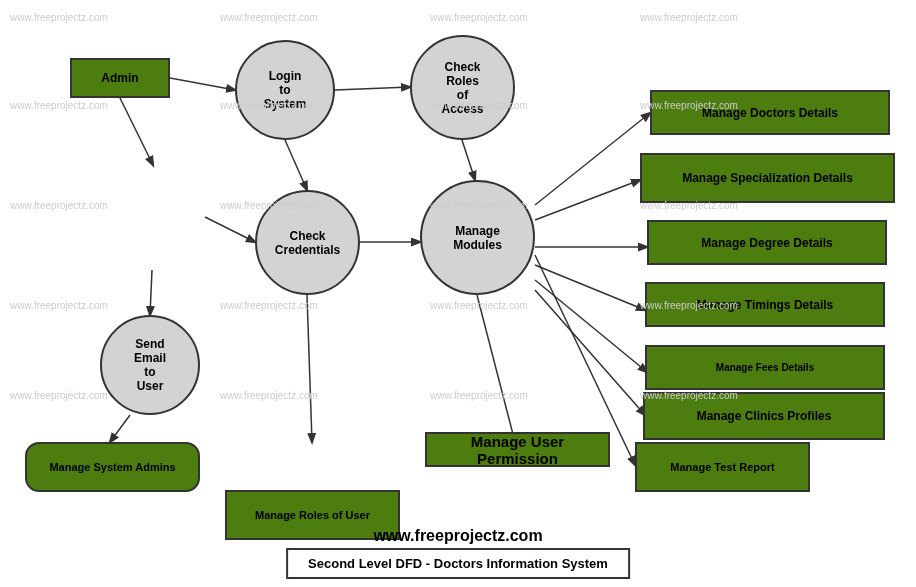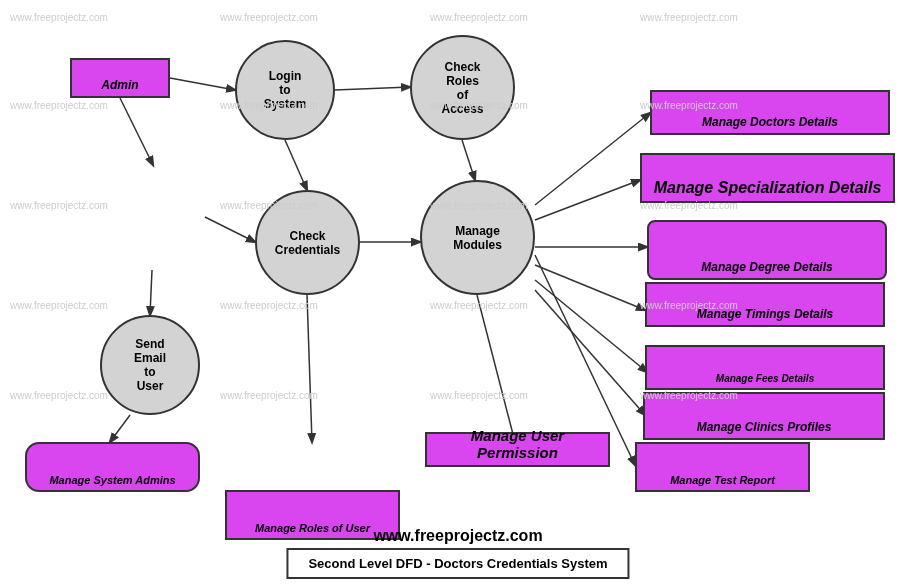--- a/index.html
+++ b/index.html
@@ -24,29 +24,28 @@
       position: absolute;
       top: 10px;
       left: 10px;
       width: 896px;
       height: 530px;
     }
     
     .node-rect {
       position: absolute;
       border: 2px solid #333;
-      background: #d946ef;
+      background: #4d7c0f;
       display: flex;
-      align-items: flex-end;
+      align-items: center;
       justify-content: center;
       text-align: center;
       font-size: 12px;
       font-weight: bold;
       padding: 4px;
-      font-style: italic;
     }
     .node-circle {
       position: absolute;
       border: 2px solid #333;
       background: #d3d3d3;
       border-radius: 50%;
       display: flex;
       align-items: center;
       justify-content: center;
       text-align: center;
@@ -175,25 +174,25 @@
   </div>
 
   <div class="node-rect" style="left:625px;top:432px;width:175px;height:50px;font-size:11px;">
     <span>Manage Test Report</span>
   </div>
 
   <div class="node-rect" style="left:640px;top:80px;width:240px;height:45px;font-size:12px;">
     <span>Manage Doctors Details</span>
   </div>
 
-  <div class="node-rect" style="left:630px;top:143px;width:255px;height:50px;font-size:16px;">
+  <div class="node-rect" style="left:630px;top:143px;width:255px;height:50px;font-size:12px;">
     <span>Manage Specialization Details</span>
   </div>
 
-  <div class="node-rect" style="left:637px;top:210px;width:240px;height:60px;font-size:12px;border-radius:8px;">
+  <div class="node-rect" style="left:637px;top:210px;width:240px;height:45px;font-size:12px;">
     <span>Manage Degree Details</span>
   </div>
 
   <div class="node-rect" style="left:635px;top:272px;width:240px;height:45px;font-size:12px;">
     <span>Manage Timings Details</span>
   </div>
 
   <div class="node-rect" style="left:635px;top:335px;width:240px;height:45px;font-size:10px;">
     <span>Manage Fees Details</span>
   </div>
@@ -220,13 +219,13 @@
 <span class="watermark" style="top:300px;left:220px;">www.freeprojectz.com</span>
 <span class="watermark" style="top:300px;left:430px;">www.freeprojectz.com</span>
 <span class="watermark" style="top:300px;left:640px;">www.freeprojectz.com</span>
 <span class="watermark" style="top:390px;left:10px;">www.freeprojectz.com</span>
 <span class="watermark" style="top:390px;left:220px;">www.freeprojectz.com</span>
 <span class="watermark" style="top:390px;left:430px;">www.freeprojectz.com</span>
 <span class="watermark" style="top:390px;left:640px;">www.freeprojectz.com</span>
 
 <div class="footer-url">www.freeprojectz.com</div>
 
-<div class="footer-label">Second Level DFD - Doctors Credentials System</div>
+<div class="footer-label">Second Level DFD - Doctors Information System</div>
 
 </body></html>

